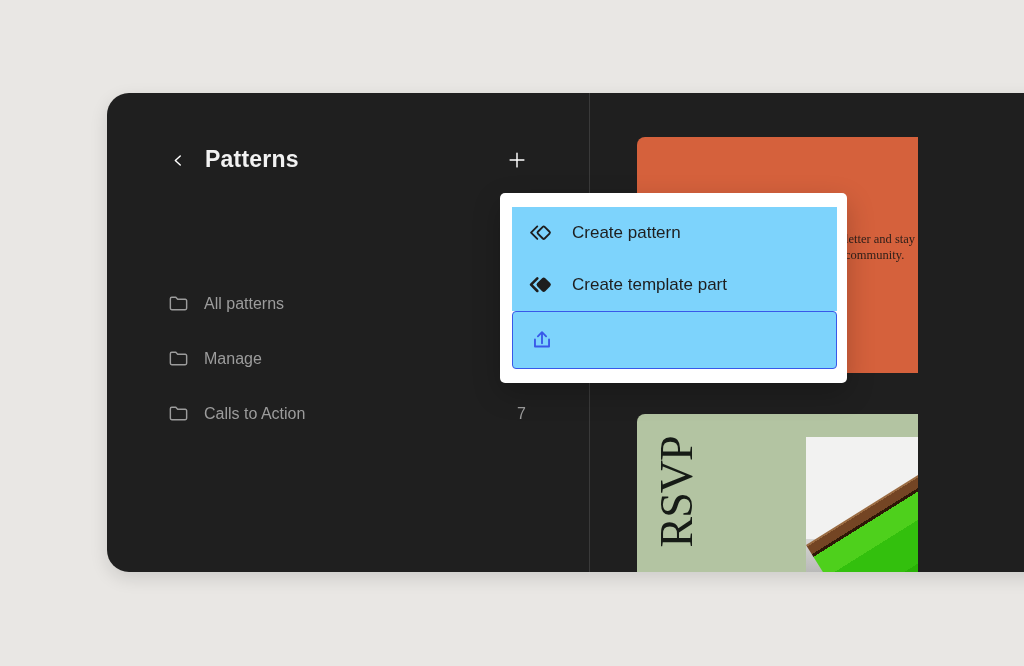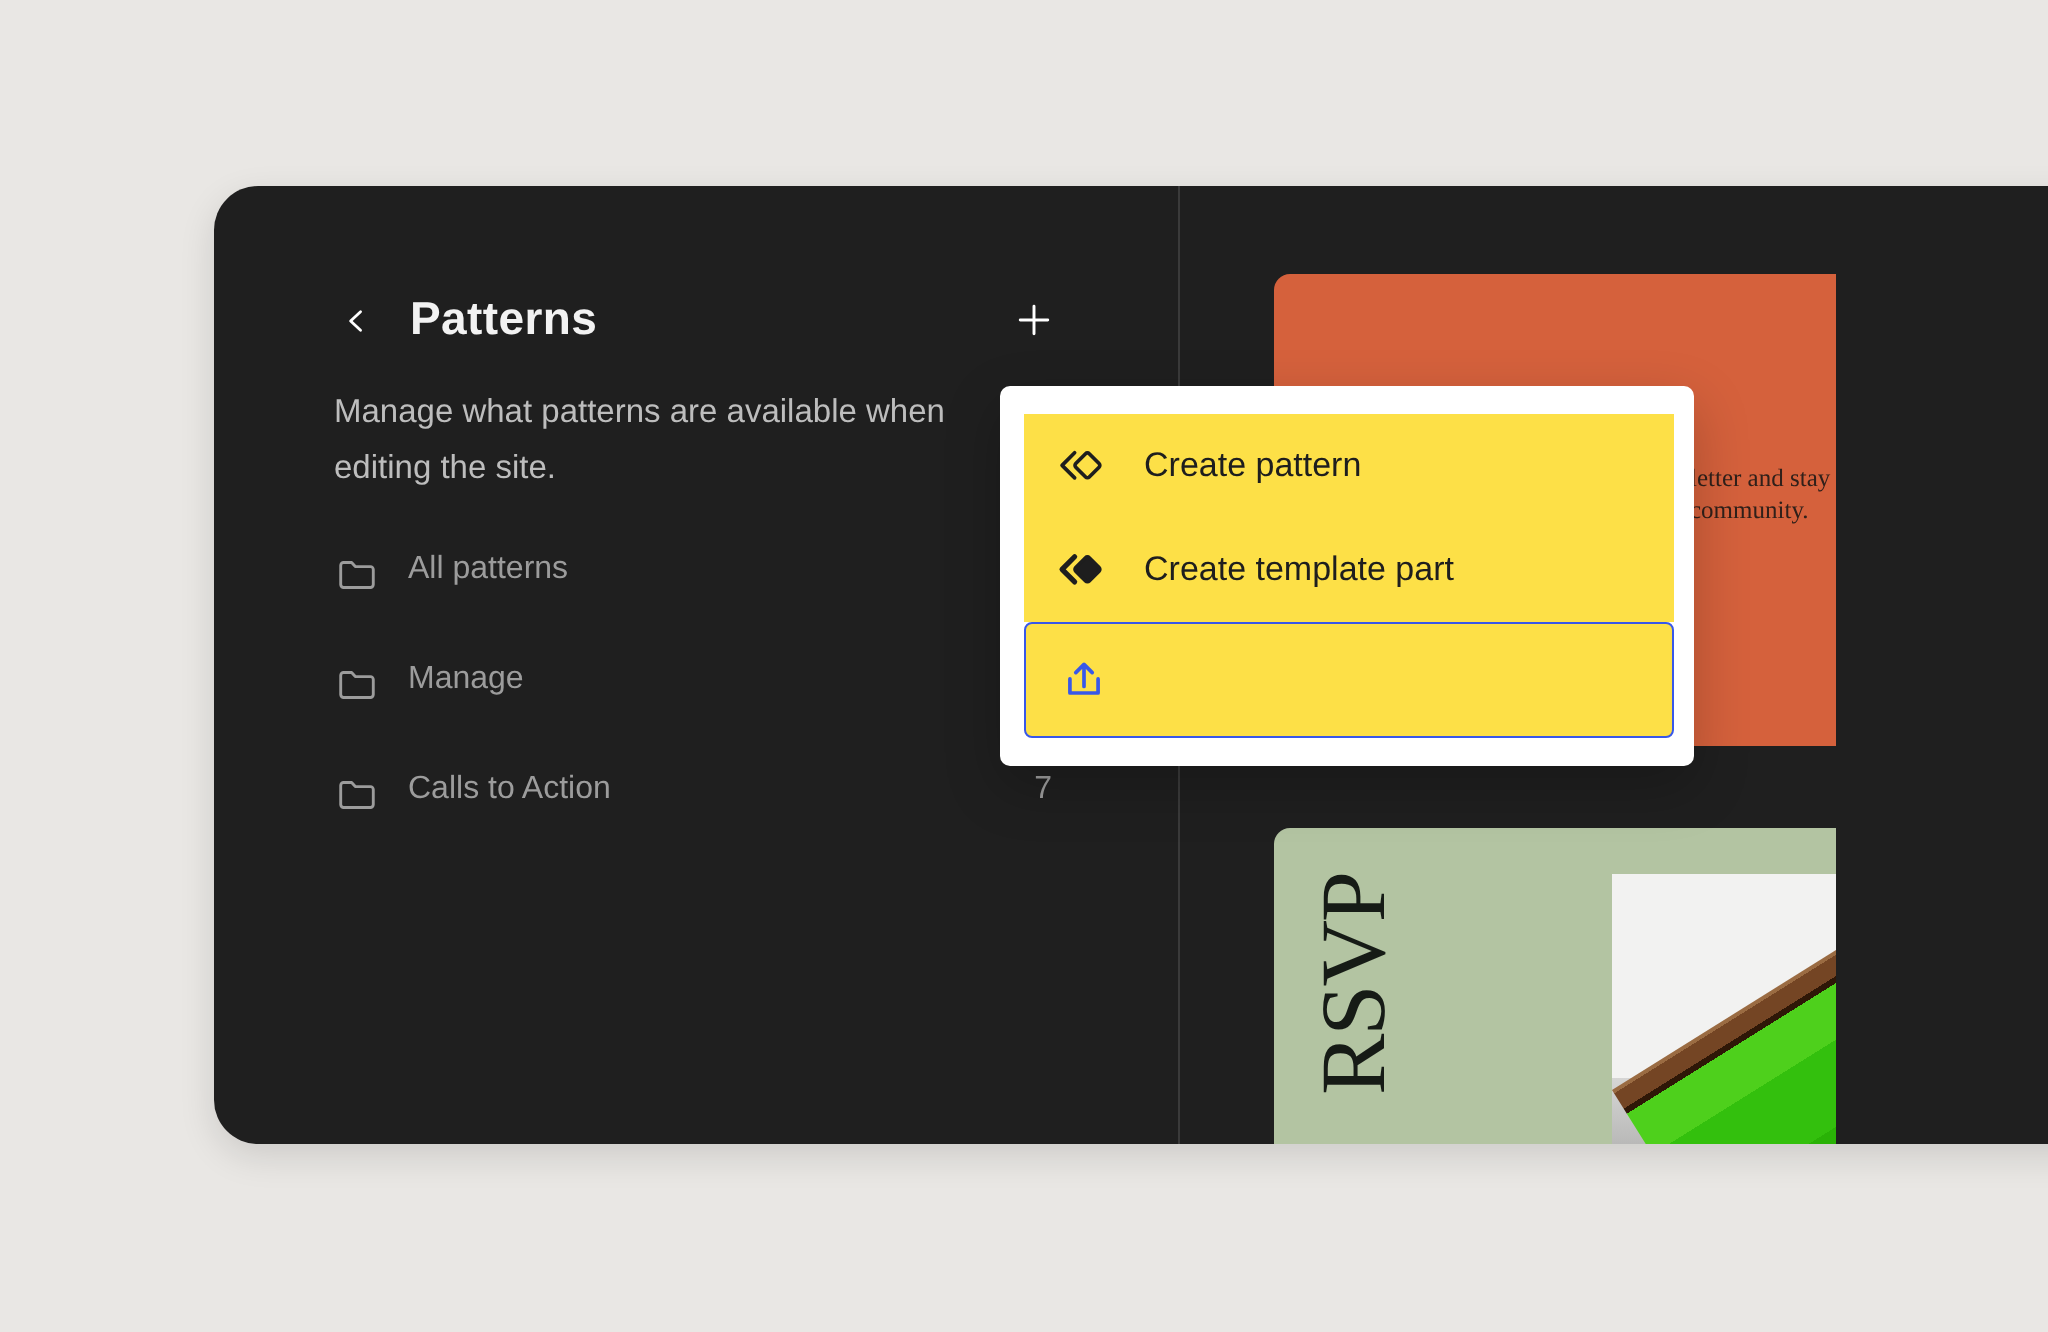--- a/index.html
+++ b/index.html
@@ -49,21 +49,21 @@
     width: 312px;
     font-size: 16.5px; line-height: 28px;
     color: #bdbdbd;
   }
   .folder-list {
     position: absolute; left: 60px; top: 183px;
     width: 359px;
   }
   .folder-row {
     height: 55px;
-    display: flex; align-items: flex-start; gap: 14px;
+    display: flex; align-items: center; gap: 14px;
     color: #9c9c9c; font-size: 16px;
     cursor: pointer;
   }
   .folder-row .f-icon { width: 23px; height: 23px; flex: 0 0 auto; display: flex; }
   .folder-row .count { margin-left: auto; color: #9c9c9c; font-size: 16px; }
 
   
   .menu {
     position: absolute; left: 393px; top: 100px;
     width: 347px;
@@ -72,21 +72,21 @@
     box-shadow: 0 10px 28px rgba(0,0,0,.22);
     padding: 14px 10px 14px 12px;
     z-index: 5;
   }
   .menu-item {
     height: 52px;
     display: flex; align-items: center; gap: 18px;
     padding-left: 16px;
     font-size: 17px; color: #1e1e1e;
     cursor: pointer;
-    background: #fde047;
+    background: #7dd3fc;
   }
   .menu-item .m-icon { width: 26px; height: 26px; flex: 0 0 auto; display: flex; }
   .menu-item.focused {
     height: 58px;
     border: 1.5px solid #3858e9;
     border-radius: 4px;
     color: #3858e9;
   }
 
   
@@ -162,21 +162,20 @@
   <div class="page-title">Patterns</div>
 
   <button class="add-btn">
     <span>
       <svg width="22" height="22" viewBox="0 0 24 24" fill="none" stroke="currentColor" stroke-width="1.6" stroke-linecap="round">
         <path d="M12 4.5 v15 M4.5 12 h15"></path>
       </svg>
     </span>
   </button>
 
-  <div class="sidebar-desc">Manage what patterns are available when editing the site.</div>
 
   <div class="folder-list">
 
     <div class="folder-row">
       <span class="f-icon">
         <svg viewBox="0 0 24 24" width="23" height="23" fill="none" stroke="currentColor" stroke-width="1.5" stroke-linejoin="round">
           <path d="M3.5 7 a1.5 1.5 0 0 1 1.5 -1.5 h4.2 l1.9 2.1 H19 a1.5 1.5 0 0 1 1.5 1.5 V17 a1.5 1.5 0 0 1 -1.5 1.5 H5 A1.5 1.5 0 0 1 3.5 17 Z"></path>
         </svg>
       </span>
       <span>All patterns</span>

